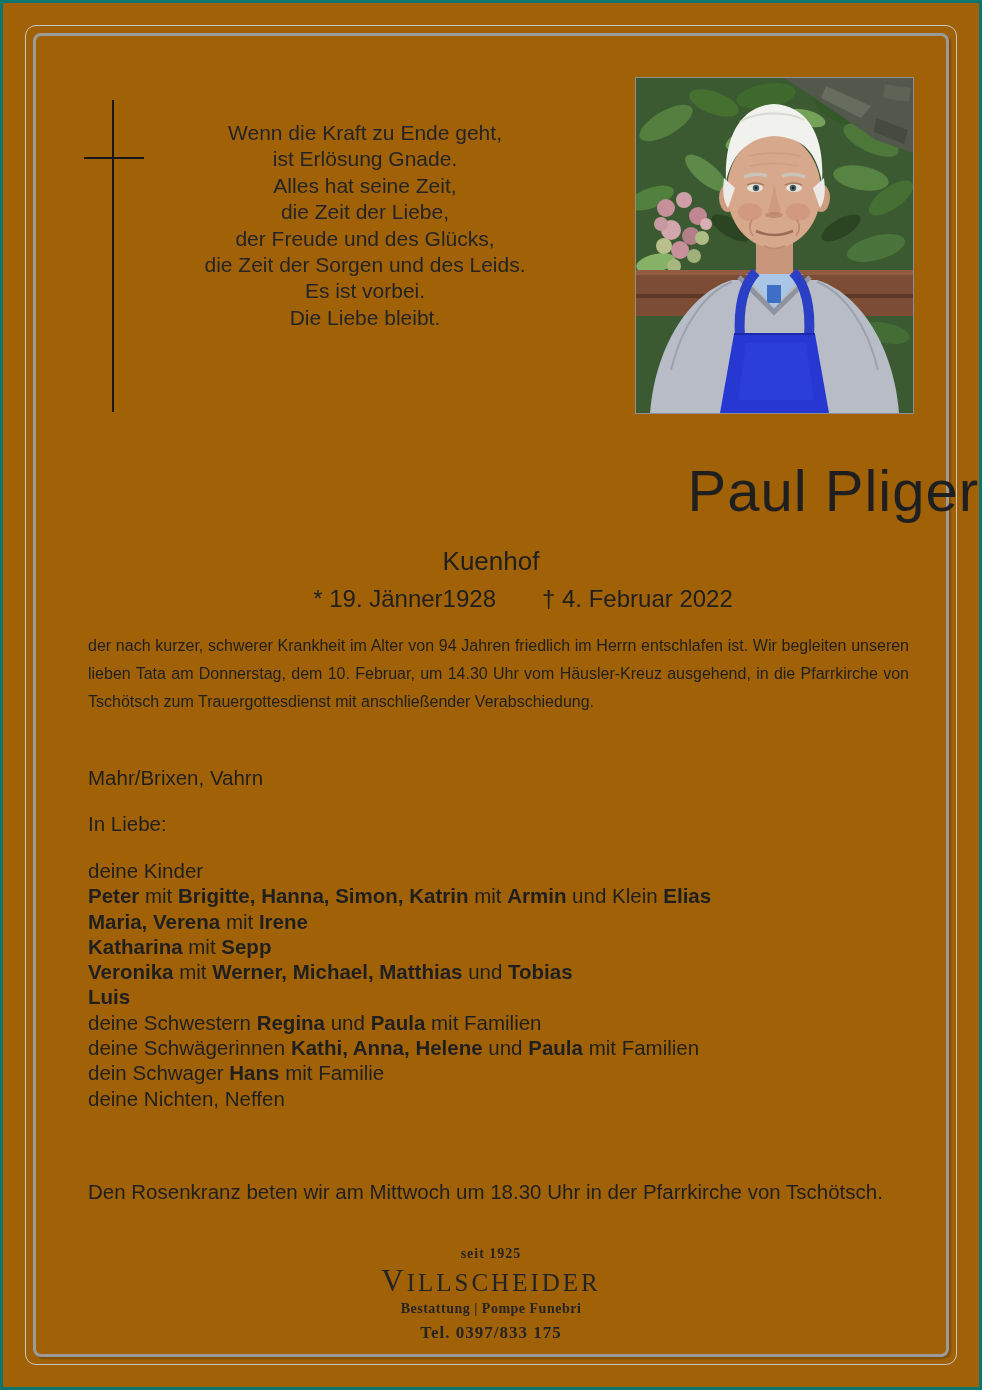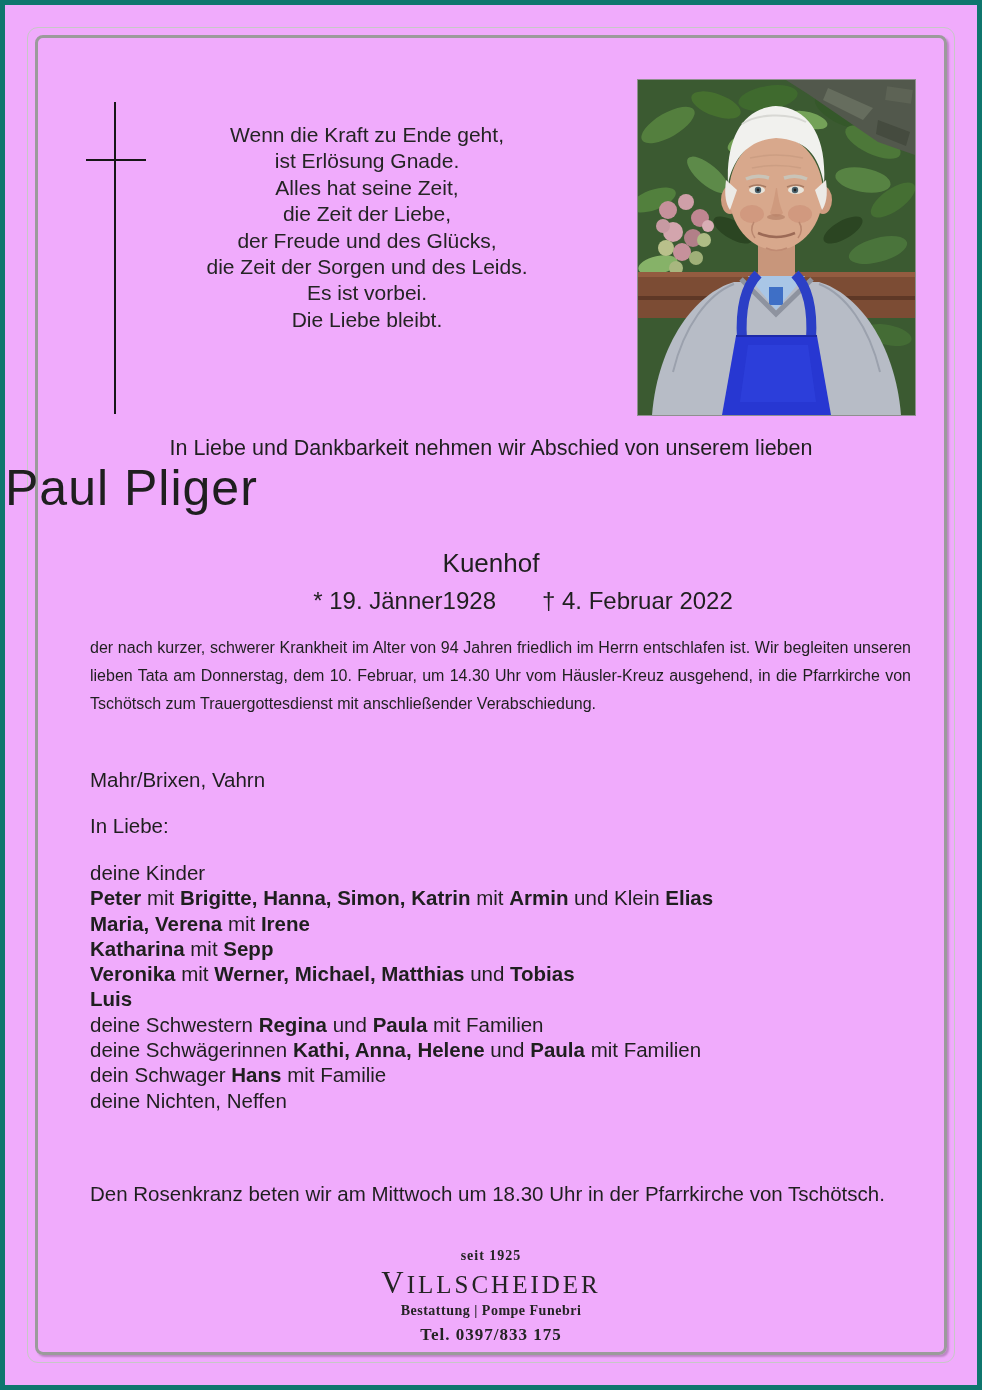--- a/index.html
+++ b/index.html
@@ -4,40 +4,40 @@
 <style>
   * { margin:0; padding:0; box-sizing:border-box; }
   html,body { width:982px; height:1390px; }
   body {
     background:#ffffff;
     font-family:"Liberation Sans", sans-serif;
     color:#1f1f1f;
     position:relative;
     overflow:hidden;
   }
-  .page { position:absolute; inset:0; background:#f0abfc; border:5px solid #0f766e; }
+  .page { position:absolute; inset:0; background:#a16207; border:3px solid #0f766e; }
   .frame-thin  { position:absolute; inset:22px; border:1px solid #c7c7c7; border-radius:11px; }
   .frame-thick { position:absolute; inset:30px; border:3px solid #9b9b9b; border-radius:8px;
                  box-shadow:2px 2px 2px rgba(0,0,0,0.22); }
 
   .cross { position:absolute; left:0; top:0; }
   .cross-v { position:absolute; left:109px; top:97px;  width:2px;  height:312px; background:#171717; }
   .cross-h { position:absolute; left:81px;  top:154px; width:60px; height:2px;   background:#171717; }
 
   .poem { position:absolute; left:92px; top:117px; width:540px; text-align:center;
           font-size:21px; line-height:26.4px; font-weight:300; color:#242424; }
 
   .photo-frame { position:absolute; left:632px; top:74px; width:279px; height:337px;
                  border:1px solid #8f8f8f; background:#3b5a31; }
   .photo-frame svg { display:block; width:100%; height:100%; }
 
   .intro  { position:absolute; left:0; top:431px; width:100%; text-align:center;
             font-size:21.5px; font-weight:300; }
-  .name   { position:absolute; left:0; top:452px; width:100%; text-align:left;
-            font-size:50px; line-height:1.25; font-weight:300; letter-spacing:1px; }
+  .name   { position:absolute; left:0; top:452px; width:100%; text-align:right;
+            font-size:58px; line-height:1.25; font-weight:300; letter-spacing:1px; }
   .origin { position:absolute; left:0; top:543px; width:100%; text-align:center;
             font-size:26px; font-weight:300; }
   .dates  { position:absolute; left:0; top:582px; width:100%; display:flex;
             justify-content:center; gap:46px; font-size:24px; font-weight:300;margin-left:32px; }
 
   .announcement { position:absolute; left:85px; top:629px; width:821px;
                   font-size:16px; line-height:28px; text-align:justify; font-weight:300; }
   .places     { position:absolute; left:85px; top:763px; font-size:20.5px; font-weight:300; }
   .salutation { position:absolute; left:85px; top:809px; font-size:20.5px; font-weight:300; }
 
@@ -170,21 +170,20 @@
         <path d="M120,153 Q138,161 157,153" stroke="#9c6a56" stroke-width="2.5" fill="none"></path>
         <path d="M128,168 Q138,173 149,168" stroke="#c08b73" stroke-width="1.5" fill="none"></path>
         <path d="M90,104 C88,56 106,28 138,26 C172,28 189,58 186,104 C180,74 168,60 138,58 C112,60 96,76 90,104 Z" fill="#f1f1ee"></path>
         <path d="M88,100 C86,116 88,124 92,130 L99,110 Z" fill="#eceae6"></path>
         <path d="M188,100 C190,116 188,124 184,130 L177,110 Z" fill="#eceae6"></path>
         <path d="M104,44 C118,34 150,32 168,42" stroke="#d8d8d4" stroke-width="2" fill="none"></path>
       </g>
     </svg>
   </div>
 
-  <div class="intro">In Liebe und Dankbarkeit nehmen wir Abschied von unserem lieben</div>
   <div class="name">Paul Pliger</div>
   <div class="origin">Kuenhof</div>
   <div class="dates">
     <span>* 19. Jänner1928</span>
     <span>† 4. Februar 2022</span>
   </div>
 
   <div class="announcement">der nach kurzer, schwerer Krankheit im Alter von 94 Jahren friedlich im Herrn entschlafen ist. Wir begleiten unseren lieben Tata am Donnerstag, dem 10. Februar, um 14.30 Uhr vom Häusler-Kreuz ausgehend, in die Pfarrkirche von Tschötsch zum Trauergottesdienst mit anschließender Verabschiedung.</div>
   <div class="places">Mahr/Brixen, Vahrn</div>
   <div class="salutation">In Liebe:</div>

